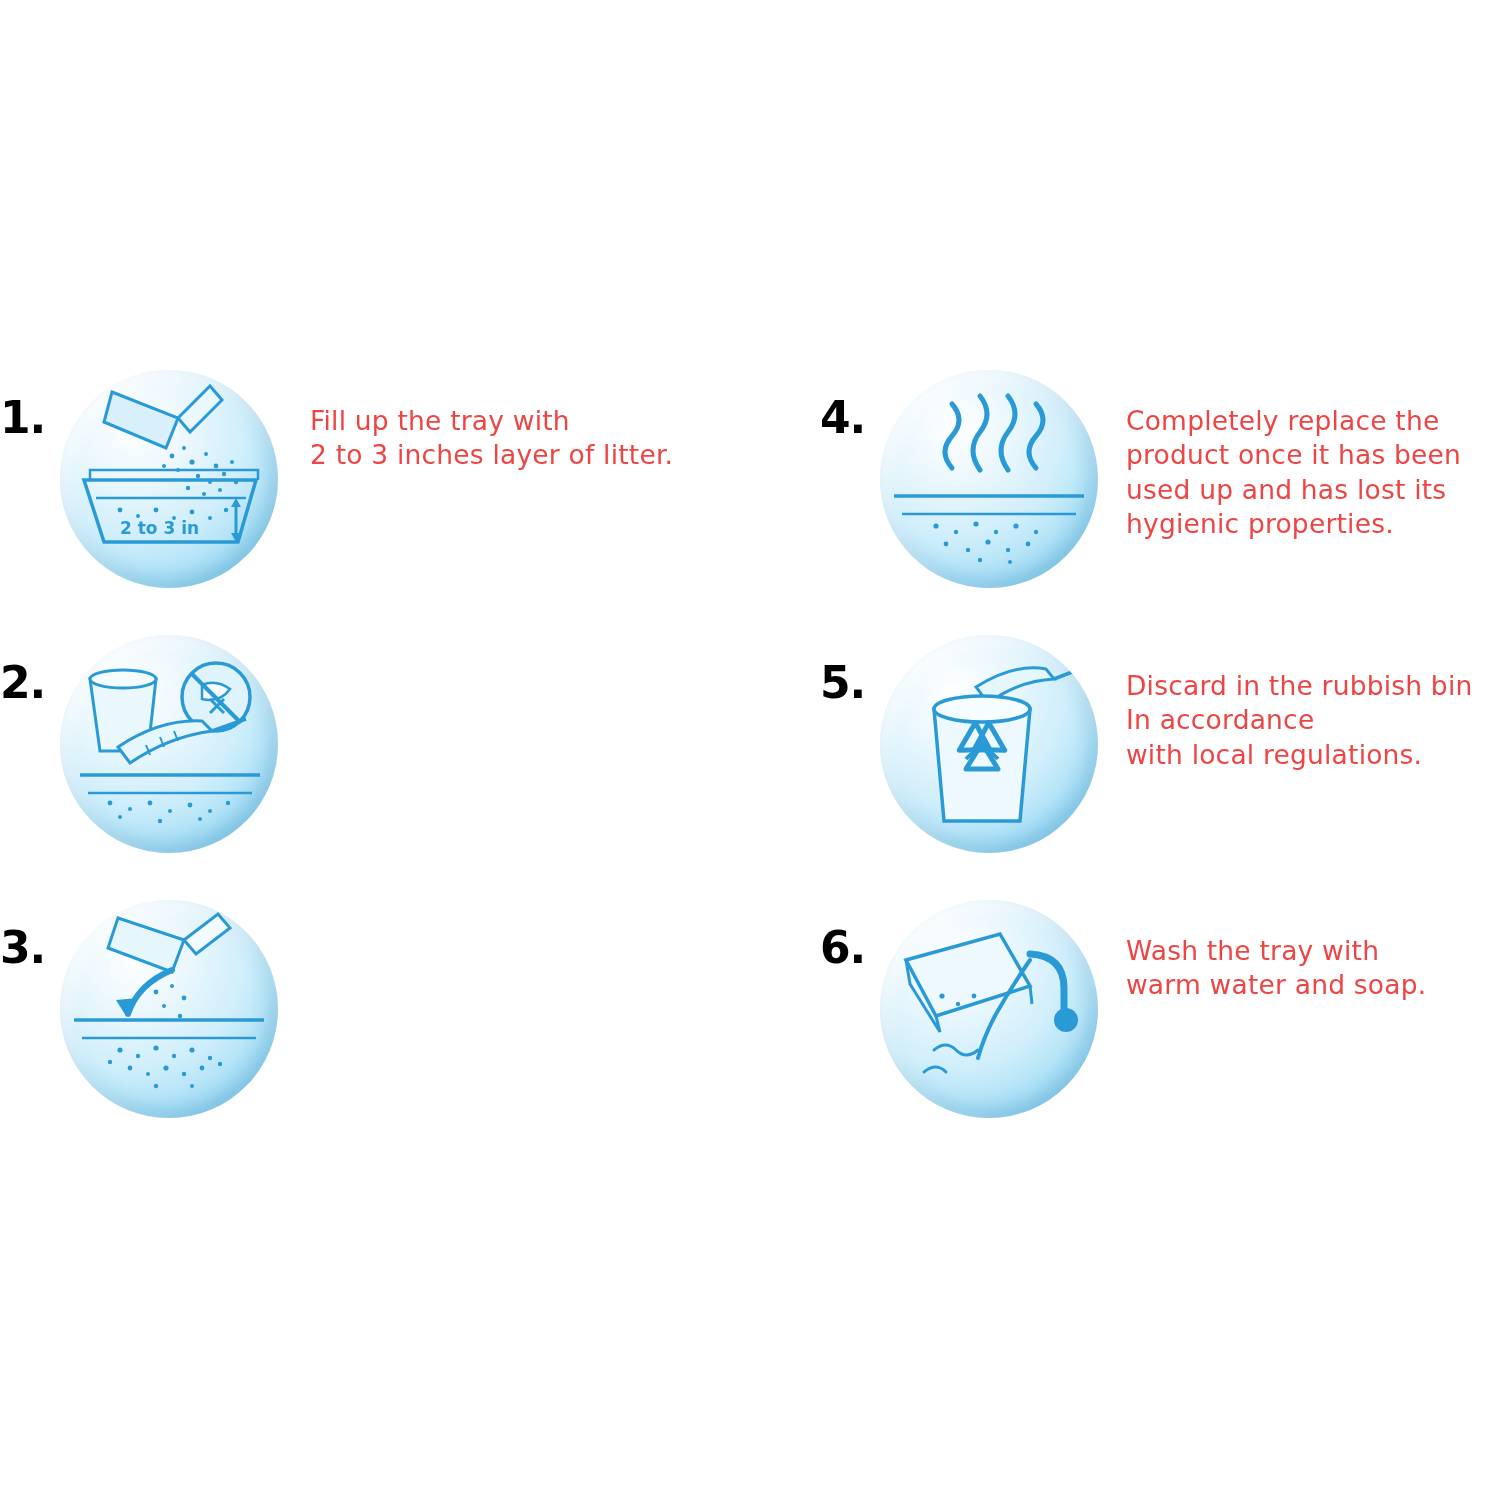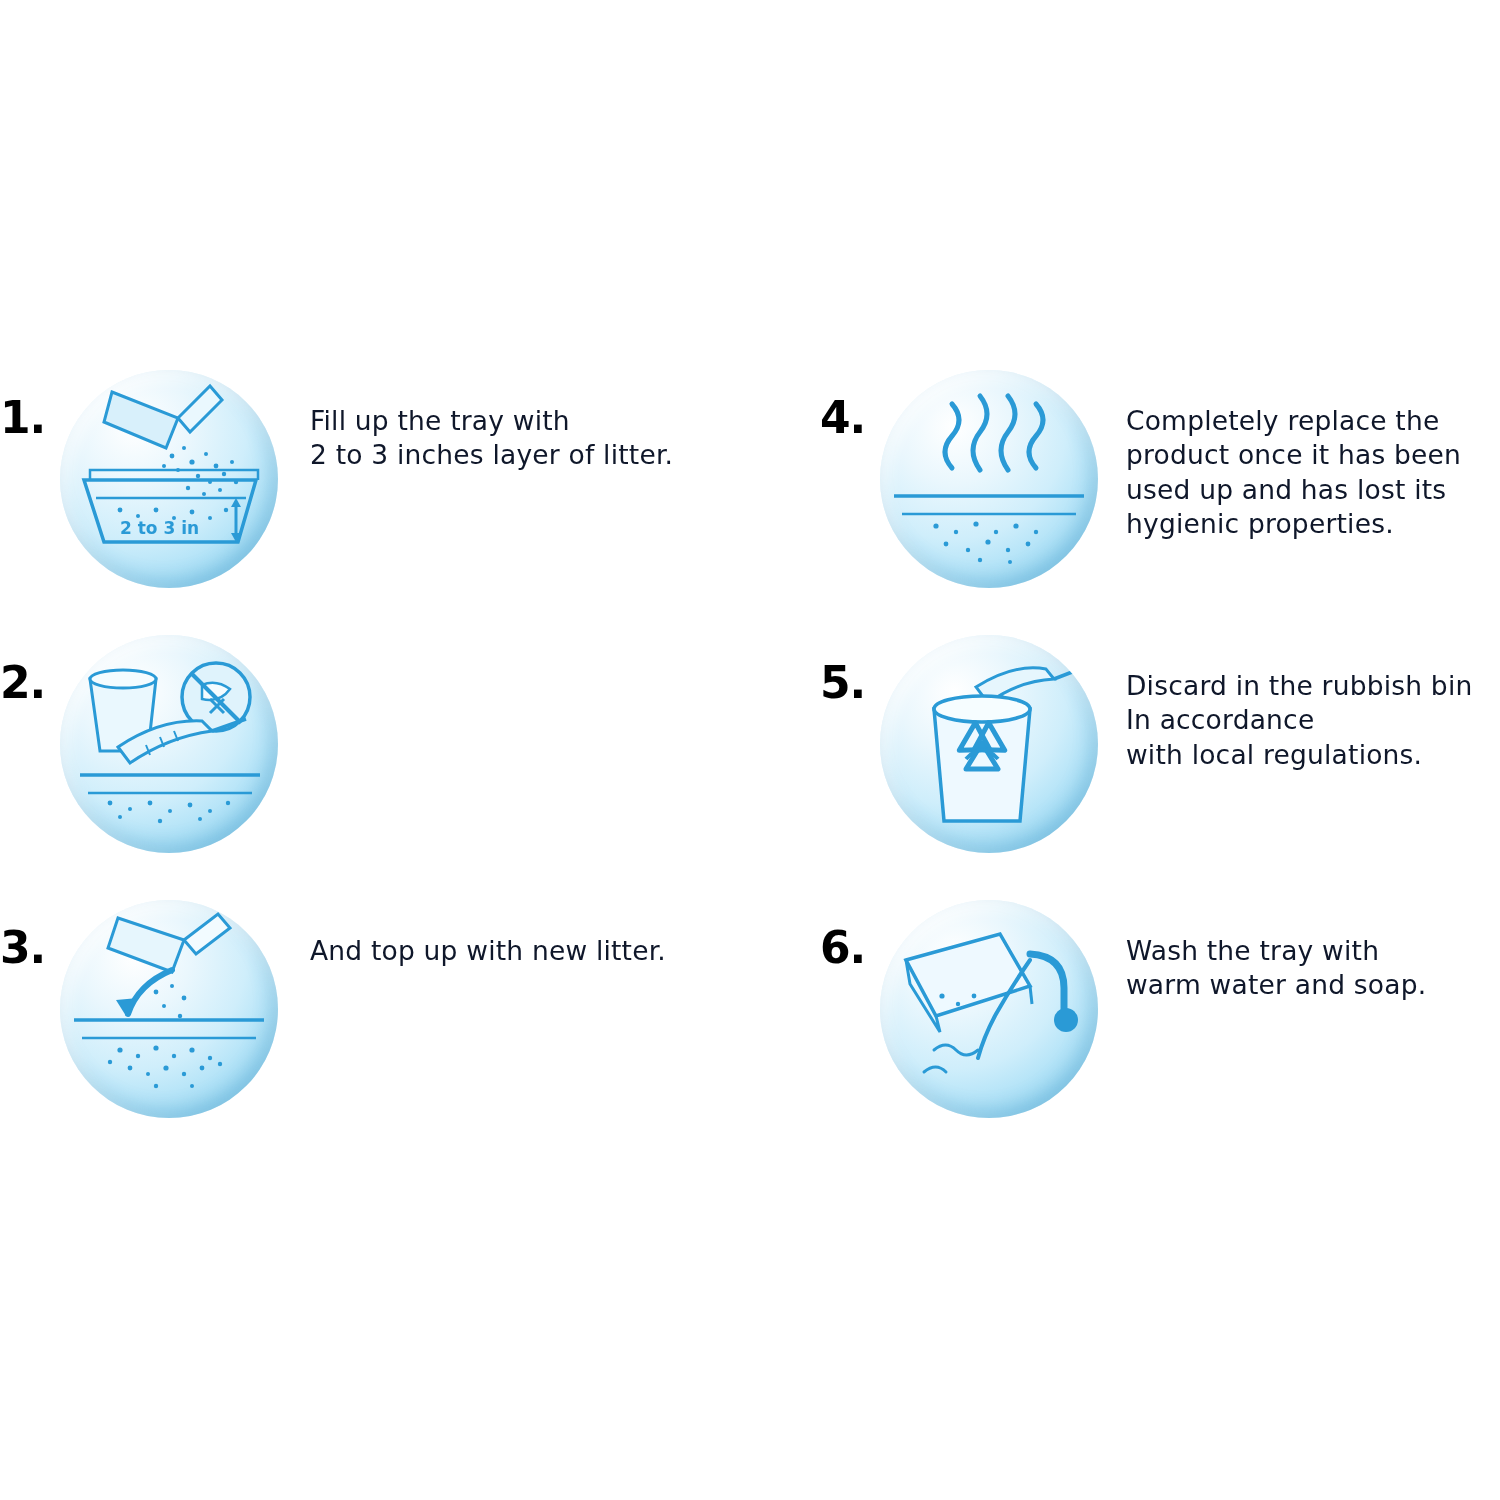--- a/index.html
+++ b/index.html
@@ -64,21 +64,21 @@
                 inset 6px 8px 16px rgba(255,255,255,0.85);
   }
   .bubble svg { position: absolute; left: 0; top: 0; }
   .step-text {
     flex: 1 1 auto;
     padding-left: 32px;
     padding-top: 34px;
     font-family: "DejaVu Sans", sans-serif;
     font-size: 26.5px;
     line-height: 1.30;
-    color: #0f172a;
+    color: #ef4444;
     letter-spacing: 0.2px;
     white-space: pre-line;
   }
   .col-right .step-text { padding-left: 28px; }
 </style>
 </head>
 <body>
 
 <div id="sheet">
 
@@ -209,21 +209,20 @@
                 <circle cx="124" cy="174" r="2.2"></circle>
               <circle cx="142" cy="168" r="2.4"></circle>
                 <circle cx="50" cy="162" r="2.2"></circle>
               <circle cx="160" cy="164" r="2.2"></circle>
                 <circle cx="96" cy="186" r="2.2"></circle>
               <circle cx="132" cy="186" r="2"></circle>
             </g>
           </svg>
         </div>
       </div>
-      <div class="step-text">And top up with new litter.</div>
     </div>
   </div>
 
   <div class="column right col-right">
 
     <div class="step">
       <div class="step-number">4.</div>
       <div class="bubble-wrap">
         <div class="bubble">
           <svg width="218" height="218" viewBox="0 0 218 218">

